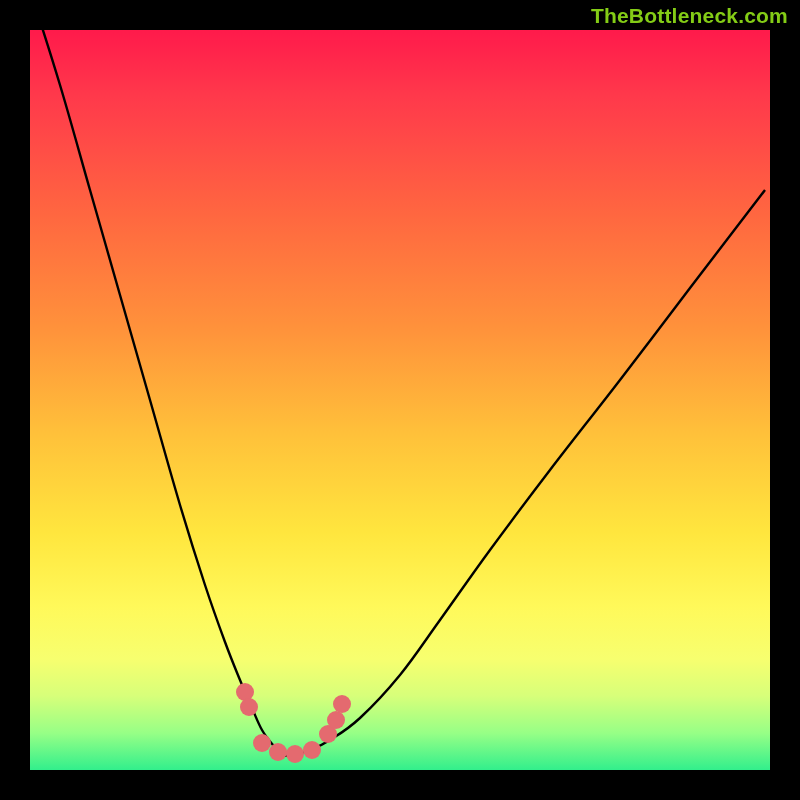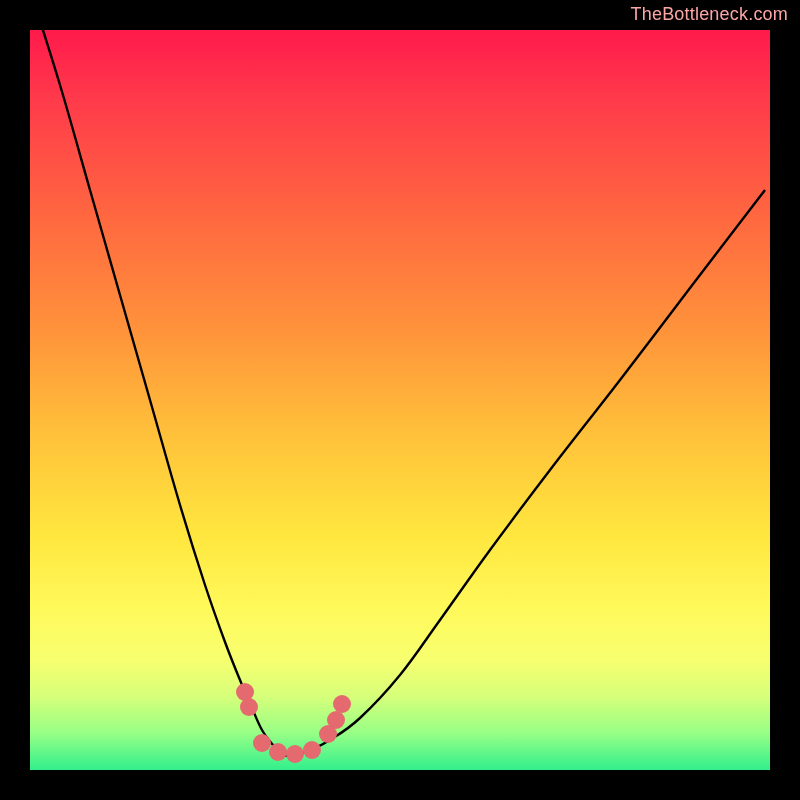--- a/index.html
+++ b/index.html
@@ -34,23 +34,23 @@
       #fff95a 78%,
       #f7ff6f 85%,
       #d7ff7a 90%,
       #97ff86 95%,
       #32ef8c 100%);
   }
   .watermark {
     position: absolute;
     top: 4px;
     right: 12px;
-    color: #fca5a5;
-    font-size: 18px;
-    font-weight: 400;
+    color: #84cc16;
+    font-size: 21px;
+    font-weight: 700;
     letter-spacing: 0.2px;
   }
   svg.curve {
     position: absolute;
     top: 0;
     left: 0;
   }
 </style>
 </head>
 <body>

